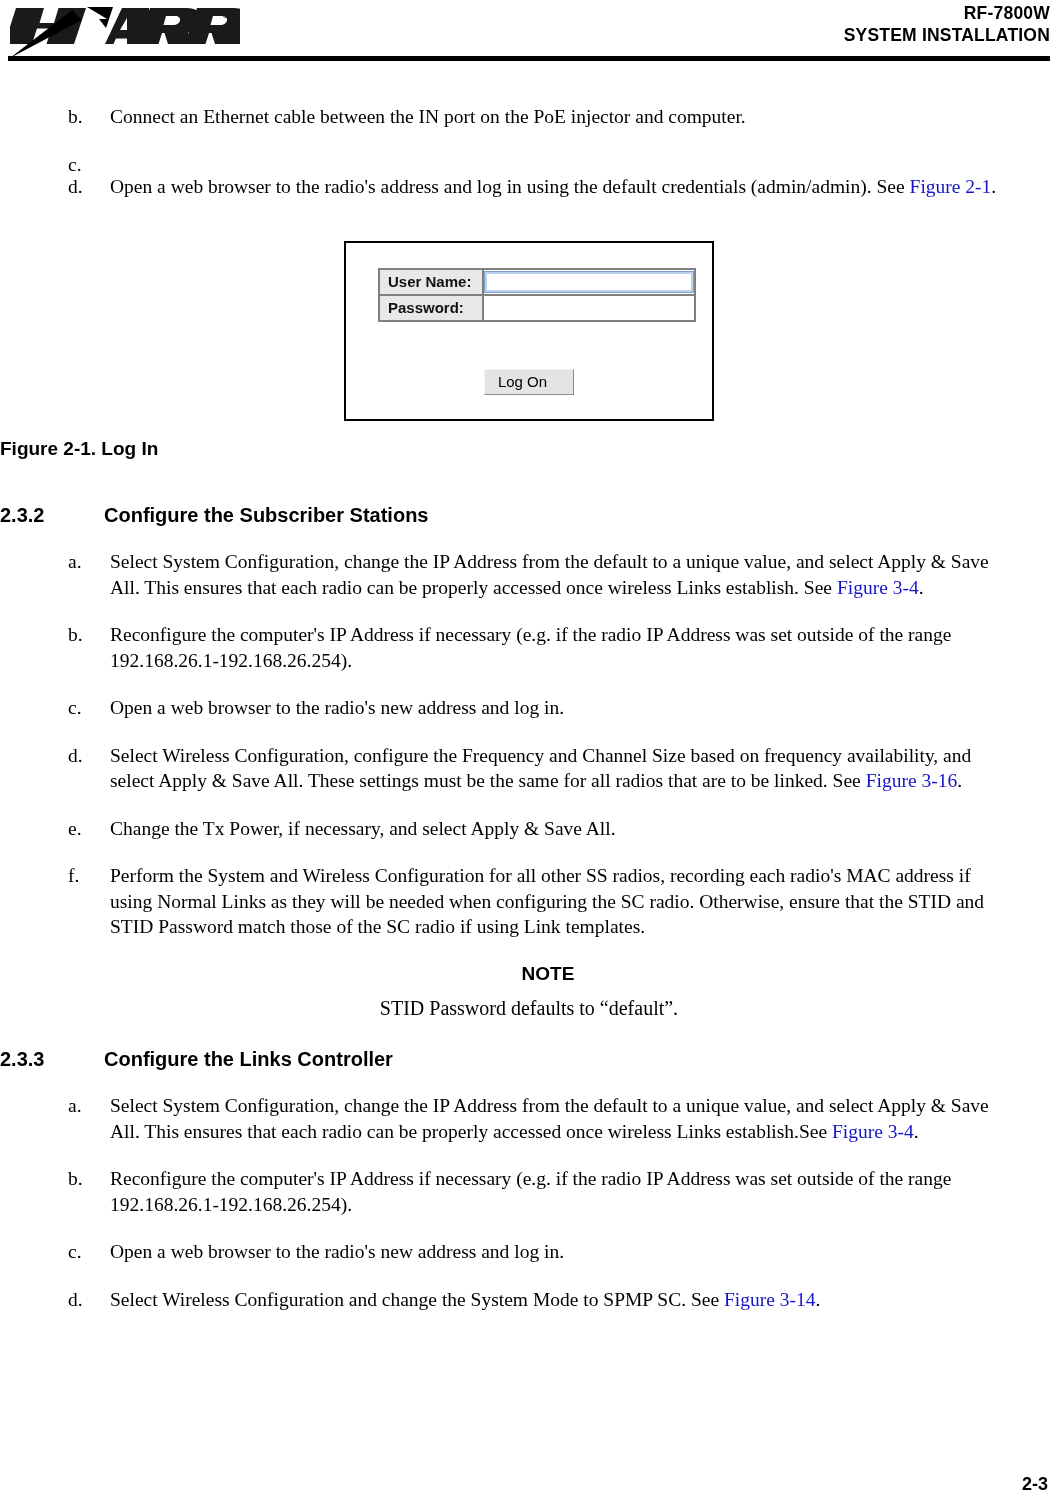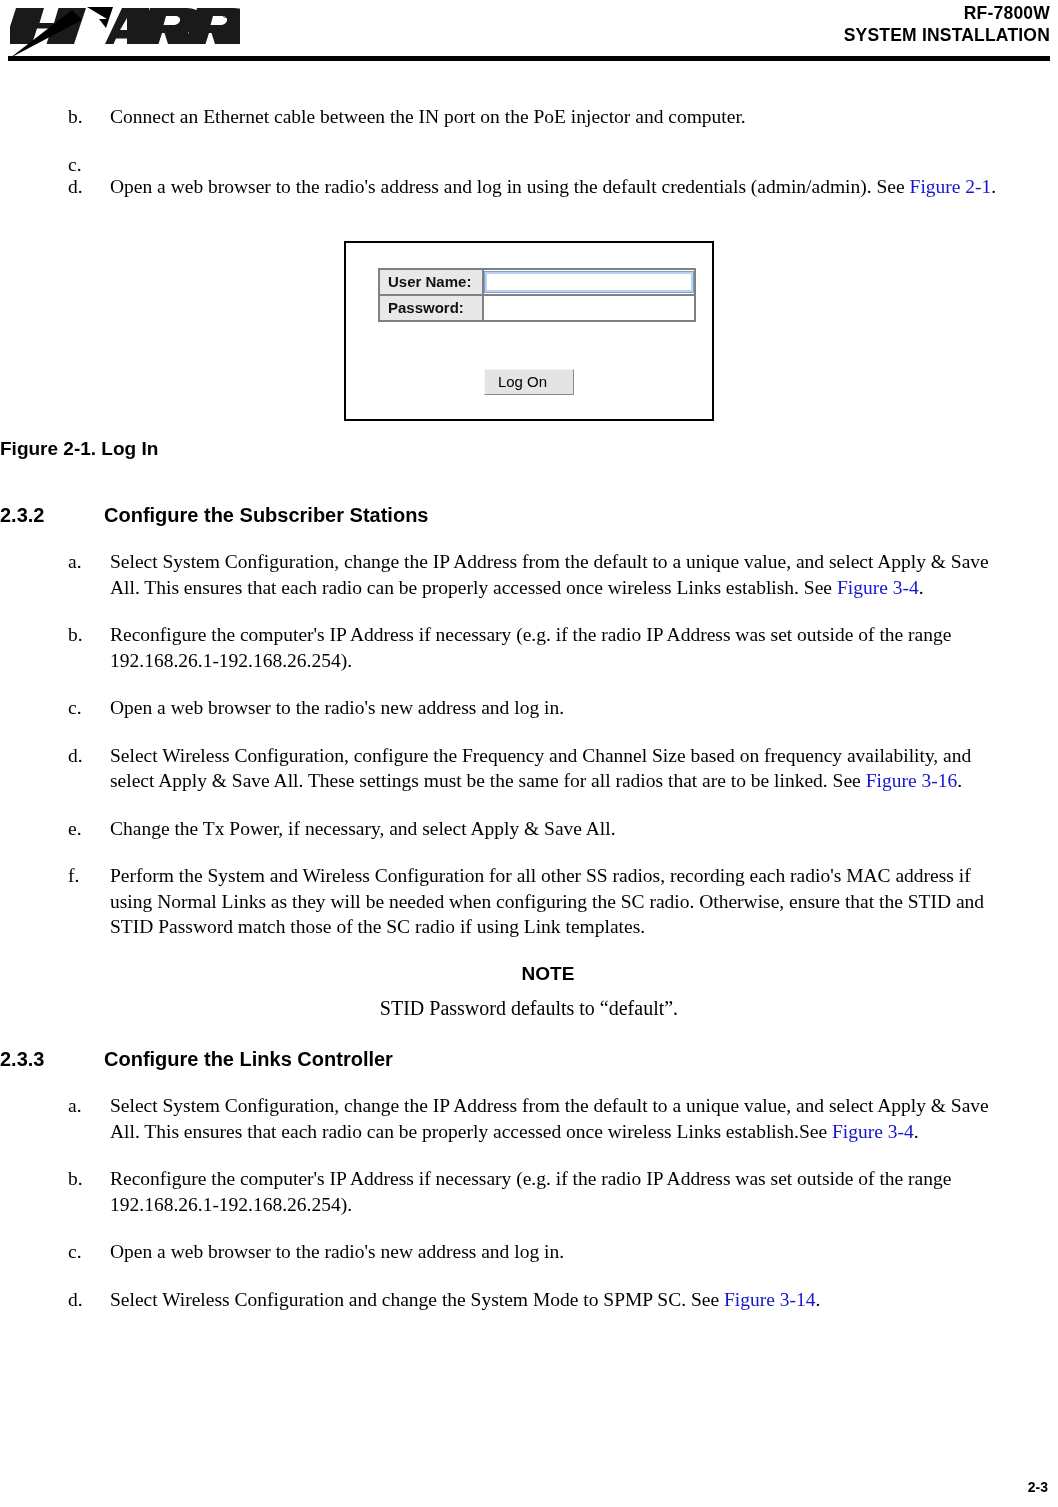--- a/index.html
+++ b/index.html
@@ -204,21 +204,21 @@
     margin-top: 10px;
   }
 
   
   .page-footer {
     position: absolute;
     right: 10px;
     bottom: 12px;
     font-family: "Liberation Sans", sans-serif;
     font-weight: bold;
-    font-size: 14px;
+    font-size: 18px;
   }
 </style>
 </head>
 <body>
 
 <div class="page-header">
 
   <div class="logo-wrap">
     <svg class="logo-svg" width="230" height="56" viewBox="0 0 230 56" xmlns="http://www.w3.org/2000/svg">
       <g fill="#1a1a1a">

